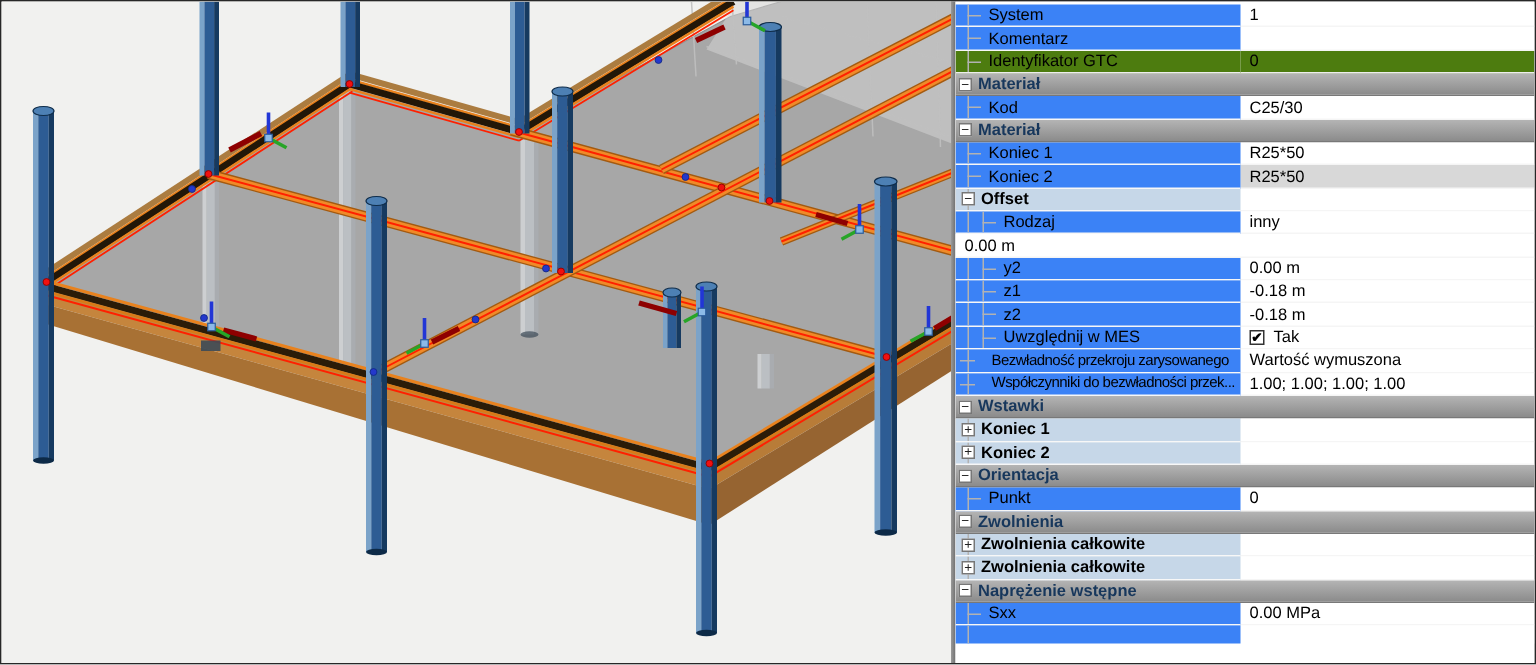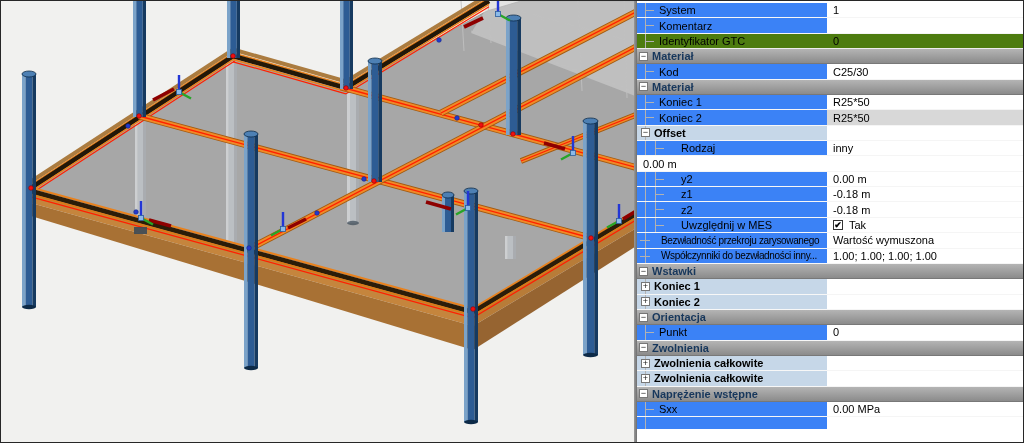--- a/index.html
+++ b/index.html
@@ -50,21 +50,21 @@
   .row.bg-shaded .lab,.row.bg-shaded .val{background:#4d7c0f;border-bottom-color:#ededed;}
   .row.bg-sel .val{background:#d8d8d8;}
   .vl{position:absolute;left:8px;top:0;bottom:0;width:1px;background:#b2b2b2;}
   .vl2{position:absolute;left:18px;top:0;bottom:0;width:1px;background:#b2b2b2;}
   .tick{position:absolute;top:7px;height:1px;background:#b2b2b2;}
   .tk-0{left:8px;width:9px;}
   .tk-2{left:18px;width:9px;}
   .tk-t{left:3px;width:10px;}
   .lbl{position:relative;z-index:1;}
   .lbl.i0{margin-left:22px;}
-  .lbl.i2{margin-left:44px;}
+  .lbl.i2{margin-left:32px;}
   .lbl.tight-lbl{margin-left:24px;font-size:10px;letter-spacing:-0.35px;}
   .ebox{
     width:9px;height:9px;border:1px solid #777;background:#fff;
     font-size:9px;line-height:7px;text-align:center;color:#222;
     flex:0 0 9px;font-weight:normal;position:relative;z-index:1;
   }
   .row.h .ebox{margin:0 4px 0 2px;}
   .row.s .ebox{margin:0 4px 0 4px;}
   .cbx{
     width:10px;height:10px;border:1px solid #333;background:#fff;
@@ -382,21 +382,21 @@
             <span class="lbl tight-lbl">Bezwładność przekroju zarysowanego</span>
           </div>
           <div class="val">
             <span class="vtxt">Wartość wymuszona</span>
           </div>
         </div>
         <div class="row p">
           <div class="lab">
             <span class="vl"></span>
             <span class="tick tk-t"></span>
-            <span class="lbl tight-lbl">Współczynniki do bezwładności inny...</span>
+            <span class="lbl tight-lbl">Współczynniki do bezwładności przek...</span>
           </div>
           <div class="val">
             <span class="vtxt">1.00; 1.00; 1.00; 1.00</span>
           </div>
         </div>
         <div class="row h">
           <span class="ebox">−</span>
           <span class="lbl">Wstawki</span>
         </div>
         <div class="row s">

